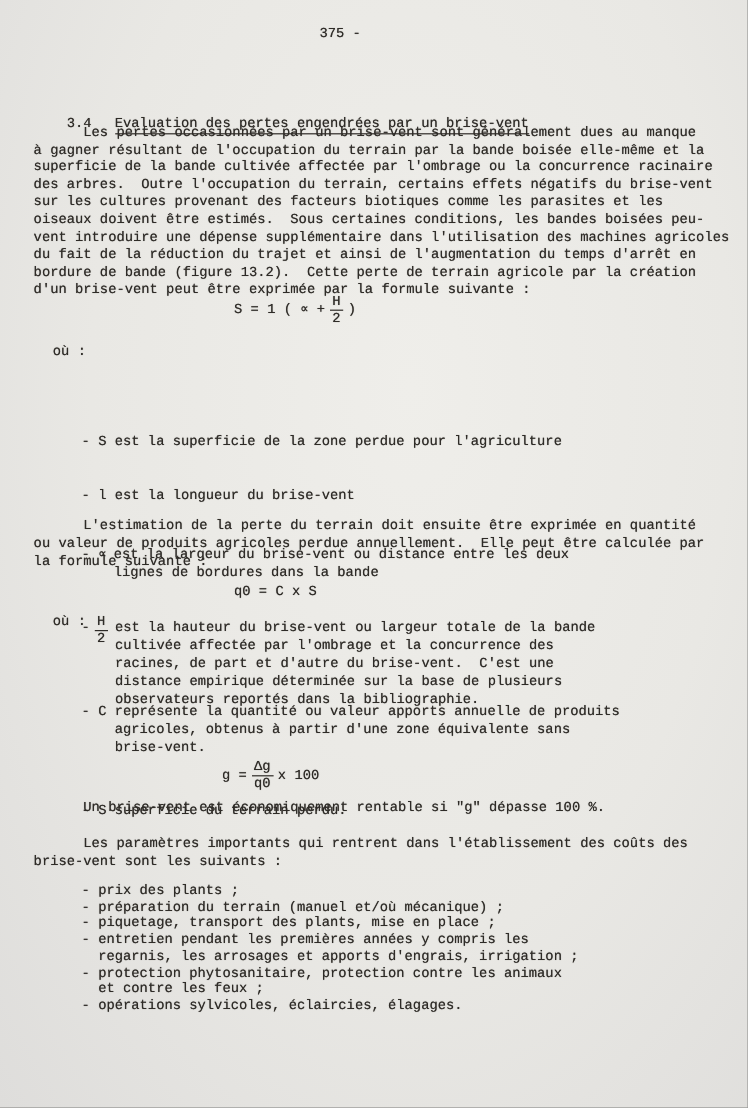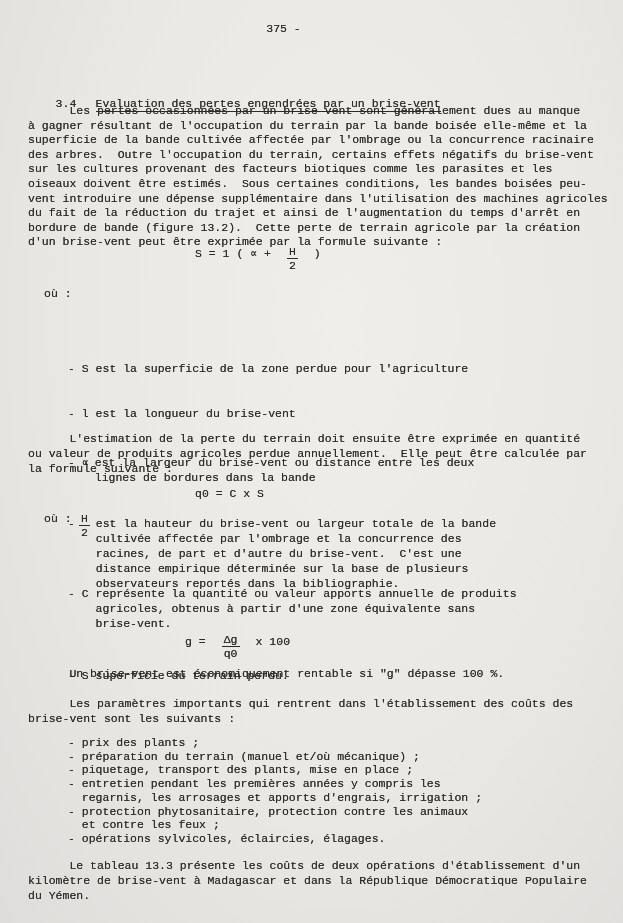--- a/index.html
+++ b/index.html
@@ -21,21 +21,21 @@
   .heading .title { border-bottom:1px solid #2e2b27; padding-bottom:1px;margin-top:45px; }
   .where .label { position:absolute; left:16px; top:0; white-space:pre; }
   .where .items { margin-left:40px; }
   .witem { white-space:pre; line-height:15px; }
   .sym-item { display:flex; align-items:flex-start; line-height:15px; white-space:pre; }
   .sym-item .lines { white-space:pre; margin-left:6px; }
   .frac { display:inline-flex; flex-direction:column; align-items:center; line-height:11px; text-align:center; vertical-align:middle; }
   .frac .num { border-bottom:1px solid #2e2b27; padding:0 2px 1px 2px; }
   .frac .den { padding-top:1px; }
   .sym-item .frac { margin:-3px 0 0 4px; }
-  .formula { position:absolute; display:flex; gap:16px; white-space:pre; line-height:15px; }
+  .formula { position:absolute; display:flex; align-items:center; gap:4px; white-space:pre; line-height:15px; }
 </style>
 </head>
 <body>
 
 <div class="page">
 
   <div class="abs page-number" style="top:21px;">375 -</div>
 
   <div class="abs heading">
     <span class="num">3.4</span><span class="title">Evaluation des pertes engendrées par un brise-vent</span>
@@ -121,17 +121,14 @@
 
   <div class="abs" style="top:736px; left:68px; line-height:13.7px;">- prix des plants ;
 - préparation du terrain (manuel et/où mécanique) ;
 - piquetage, transport des plants, mise en place ;
 - entretien pendant les premières années y compris les
   regarnis, les arrosages et apports d'engrais, irrigation ;
 - protection phytosanitaire, protection contre les animaux
   et contre les feux ;
 - opérations sylvicoles, éclaircies, élagages.</div>
 
-  <div class="abs" style="top:858px;">      Le tableau 13.3 présente les coûts de deux opérations d'établissement d'un
-kilomètre de brise-vent à Madagascar et dans la République Démocratique Populaire
-du Yémen.</div>
 
 </div>
 
 </body></html>

